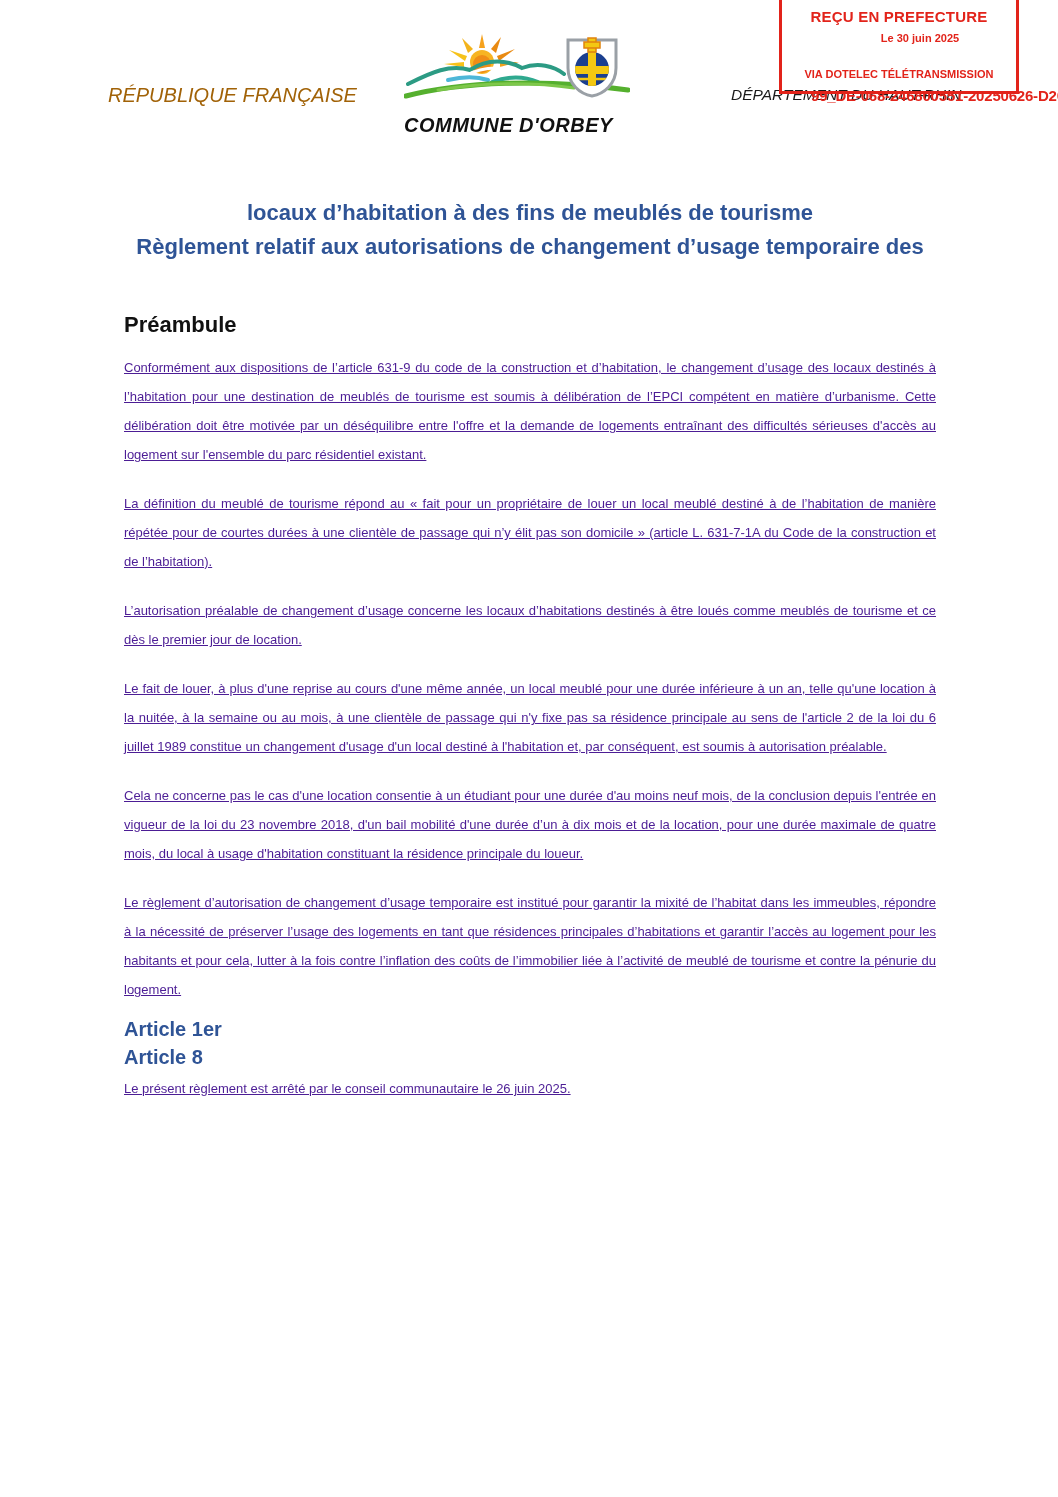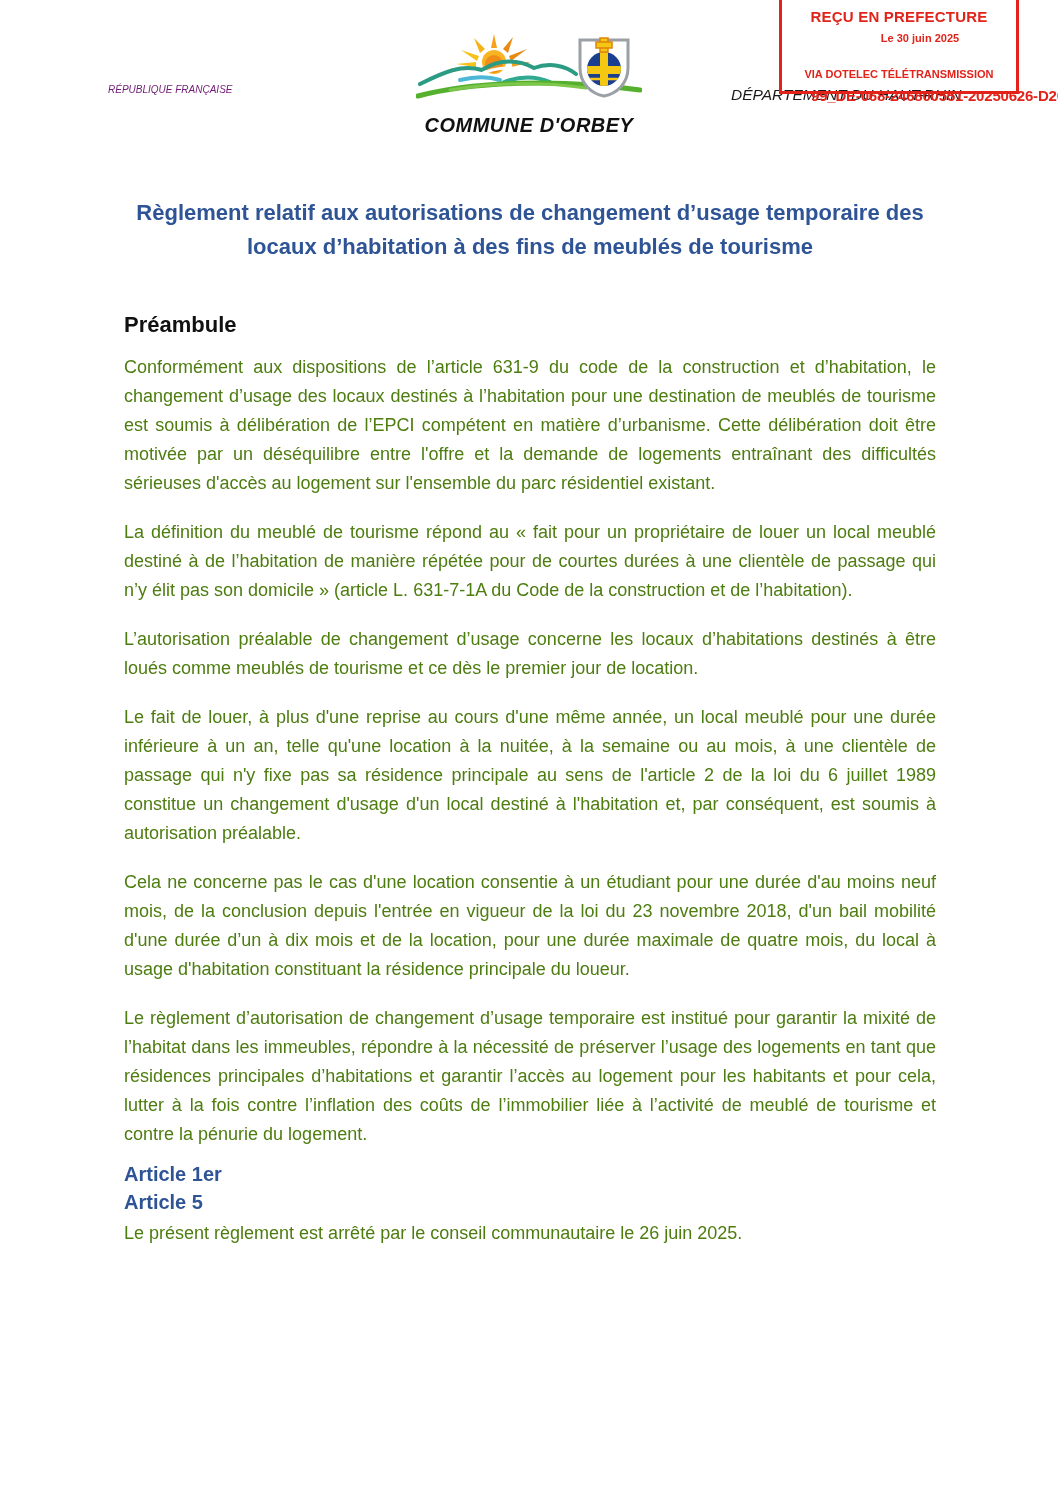--- a/index.html
+++ b/index.html
@@ -9,31 +9,31 @@
     width:1058px; height:1497px;
     background:#ffffff;
     font-family:"Liberation Sans", sans-serif;
     color:#1c1c1c;
     overflow:hidden;
     margin:0 auto;
   }
   
   .hdr-left {
     position:absolute; left:108px; top:84px;
-    font-size:10px; font-style:italic; color:#701a75;
+    font-size:20px; font-style:italic; color:#a16207;
     white-space:nowrap;
   }
   .hdr-right {
     position:absolute; left:731px; top:86px;
     font-size:15.5px; font-style:italic; color:#1a1a1a;
     white-space:nowrap; z-index:1;
   }
   .logo-block {
     position:absolute; left:50%; top:32px; transform:translateX(-50%);
-    width:250px; text-align:center;
+    width:250px; 
   }
   .logo-caption {
     margin-top:2px;
     font-size:20px; font-weight:700; font-style:italic;
     color:#111; letter-spacing:0.5px; white-space:nowrap;
   }
   
   .stamp {
     position:absolute; left:779px; top:-6px;
     width:240px; height:100px;
@@ -55,23 +55,24 @@
     text-align:center;
     color:#2F5496;
     font-size:22px; line-height:34px; font-weight:600;
     margin-bottom:48px;
   }
   .h-black {
     font-size:22px; font-weight:700; color:#111;
     margin-bottom:15px;
   }
   .para {
-    font-size:18px; line-height:29px;
-    text-align:justify; color:#4d7c0f;
+    font-size:13px; line-height:29px;
+    text-align:justify; color:#4c1d95;
     margin-bottom:20px;
+    text-decoration:underline;
   }
   .h-blue {
     font-size:20px; font-weight:600; color:#2F5496;
     margin-top:0px; margin-bottom:5px;
   }
   .para.tight { margin-bottom:14px; }
 </style>
 </head>
 <body>
 
@@ -124,31 +125,31 @@
 
   <div class="stamp">
     <div class="s1">REÇU EN PREFECTURE</div>
     <div class="s2">Le 30 juin 2025</div>
     <div class="s3">VIA DOTELEC TÉLÉTRANSMISSION</div>
     <div class="s4">99_DE-068-246800551-20250626-D2025000059I0</div>
   </div>
 
   <div class="content">
     <div class="doc-title">
+      <div>locaux d’habitation à des fins de meublés de tourisme</div>
       <div>Règlement relatif aux autorisations de changement d’usage temporaire des</div>
-      <div>locaux d’habitation à des fins de meublés de tourisme</div>
     </div>
 
     <div class="h-black">Préambule</div>
     <p class="para">Conformément aux dispositions de l’article 631-9 du code de la construction et d’habitation, le changement d’usage des locaux destinés à l’habitation pour une destination de meublés de tourisme est soumis à délibération de l’EPCI compétent en matière d’urbanisme. Cette délibération doit être motivée par un déséquilibre entre l'offre et la demande de logements entraînant des difficultés sérieuses d'accès au logement sur l'ensemble du parc résidentiel existant.</p>
     <p class="para">La définition du meublé de tourisme répond au « fait pour un propriétaire de louer un local meublé destiné à de l’habitation de manière répétée pour de courtes durées à une clientèle de passage qui n’y élit pas son domicile » (article L. 631-7-1A du Code de la construction et de l’habitation).</p>
     <p class="para">L’autorisation préalable de changement d’usage concerne les locaux d’habitations destinés à être loués comme meublés de tourisme et ce dès le premier jour de location.</p>
     <p class="para">Le fait de louer, à plus d'une reprise au cours d'une même année, un local meublé pour une durée inférieure à un an, telle qu'une location à la nuitée, à la semaine ou au mois, à une clientèle de passage qui n'y fixe pas sa résidence principale au sens de l'article 2 de la loi du 6 juillet 1989 constitue un changement d'usage d'un local destiné à l'habitation et, par conséquent, est soumis à autorisation préalable.</p>
     <p class="para">Cela ne concerne pas le cas d'une location consentie à un étudiant pour une durée d'au moins neuf mois, de la conclusion depuis l'entrée en vigueur de la loi du 23 novembre 2018, d'un bail mobilité d'une durée d’un à dix mois et de la location, pour une durée maximale de quatre mois, du local à usage d'habitation constituant la résidence principale du loueur.</p>
     <p class="para tight">Le règlement d’autorisation de changement d’usage temporaire est institué pour garantir la mixité de l’habitat dans les immeubles, répondre à la nécessité de préserver l’usage des logements en tant que résidences principales d’habitations et garantir l’accès au logement pour les habitants et pour cela, lutter à la fois contre l’inflation des coûts de l’immobilier liée à l’activité de meublé de tourisme et contre la pénurie du logement.</p>
 
     <div class="h-blue">Article 1er</div>
 
-    <div class="h-blue">Article 5</div>
+    <div class="h-blue">Article 8</div>
     <p class="para">Le présent règlement est arrêté par le conseil communautaire le 26 juin 2025.</p>
   </div>
 
 </div>
 
 </body></html>

